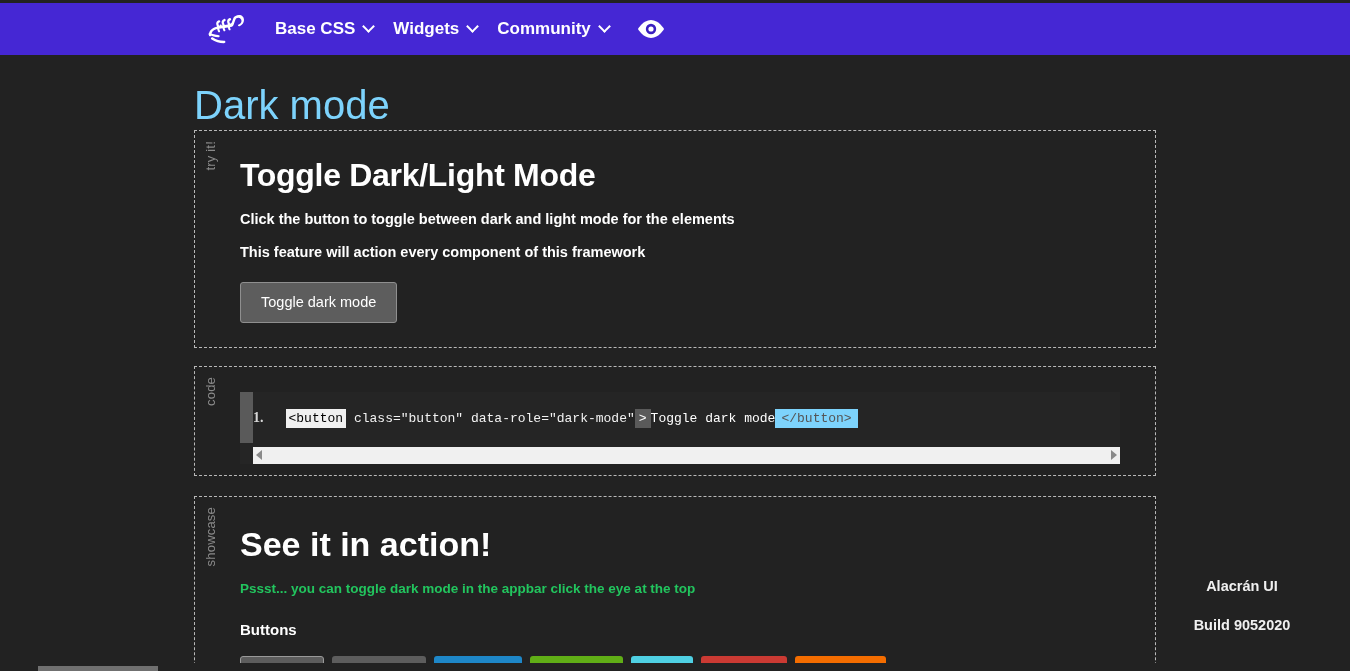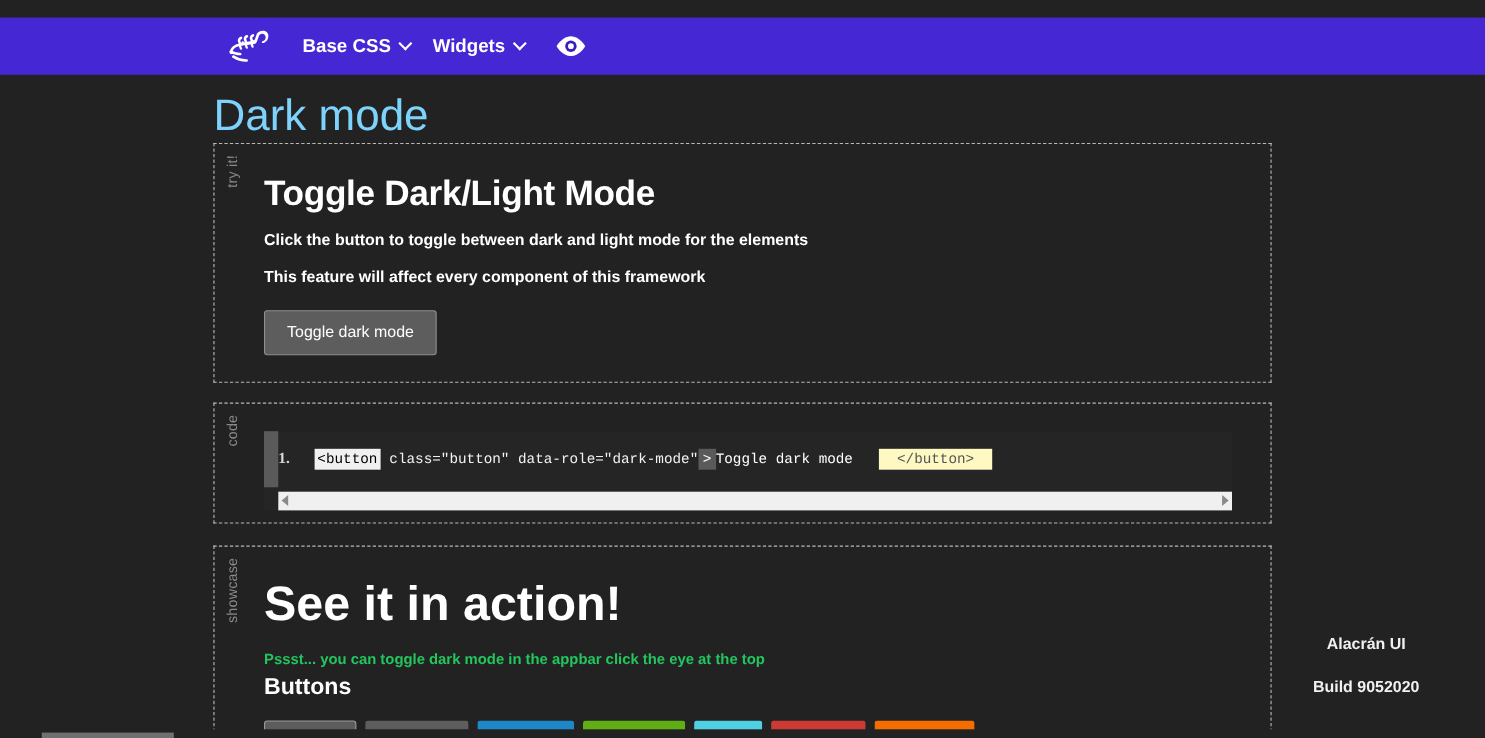--- a/index.html
+++ b/index.html
@@ -9,21 +9,21 @@
     background: #222222;
     width: 1350px;
     height: 671px;
     overflow: hidden;
     font-family: "Liberation Sans", sans-serif;
   }
 
   
   .appbar {
     position: absolute;
-    top: 16px; left: 0;
+    top: 3px; left: 0;
     width: 1350px;
     height: 52px;
     background: #4527d4;
     display: flex;
     align-items: center;
     padding-left: 205px;
   }
   .brand-logo {
     width: 46px;
     height: 40px;
@@ -167,24 +167,23 @@
     padding: 2px 3px;
   }
   .tok-attr { color: #f2f2f2; }
   .tok-gt {
     background: #5a5a5a;
     color: #ffffff;
     padding: 2px 4px;
   }
   .tok-text { color: #ffffff; }
   .tok-close {
-    background: #fef9c3;
+    background: #7dd3fc;
     color: #555555;
-    padding: 2px 16px;
-    margin-left: 24px;
+    padding: 2px 6px;
   }
   .code-scrollbar {
     position: absolute;
     left: 13px;
     bottom: 0;
     width: 867px;
     height: 17px;
     background: #f0f0f0;
     display: flex;
     align-items: center;
@@ -197,33 +196,33 @@
     border-bottom: 5px solid transparent;
   }
   .sb-left { border-right: 6px solid #8a8a8a; }
   .sb-right { border-left: 6px solid #8a8a8a; }
 
   
   .showcase-card { margin-top: 20px; height: 250px; }
   .showcase-h2 {
     margin: 16px 0 0 0;
     color: #ffffff;
-    font-size: 44px;
+    font-size: 34px;
     font-weight: bold;
   }
   .showcase-p {
     margin: 17px 0 0 0;
     color: #22c55e;
     font-size: 13.5px;
     font-weight: bold;
   }
   .showcase-h3 {
-    margin: 6px 0 0 0;
-    color: #ffffff;
-    font-size: 21px;
+    margin: 25px 0 0 0;
+    color: #ffffff;
+    font-size: 15px;
     font-weight: bold;
   }
   .btn-row {
     display: flex;
     align-items: center;
     gap: 8px;
     margin-top: 18px;
   }
   .btn-default  { background: #5d5d5d; border-color: #9a9a9a; }
   .btn-disabled { background: #5d5d5d; color: #9d9d9d; cursor: default; }
@@ -308,40 +307,44 @@
   <div class="nav-item">
     <span>Base CSS</span>
     <span class="nav-caret"></span>
   </div>
 
   <div class="nav-item">
     <span>Widgets</span>
     <span class="nav-caret"></span>
   </div>
 
+  <div class="nav-item">
+    <span>Community</span>
+    <span class="nav-caret"></span>
+  </div>
 
   <div class="eye-btn">
     <svg width="30" height="22" viewBox="0 0 30 22" aria-hidden="true">
       <path d="M15 2 C7 2 2 11 2 11 s5 9 13 9 s13 -9 13 -9 S23 2 15 2 z" fill="#ffffff"></path>
       <circle cx="15" cy="11" r="5.2" fill="#3a1fc0"></circle>
       <circle cx="15" cy="11" r="2.6" fill="#ffffff"></circle>
     </svg>
   </div>
 </div>
 
 <div class="page">
 
   <h1 class="page-title">Dark mode</h1>
 
   <div class="card">
     <div class="card-label">try it!</div>
     <div class="card-inner">
       <h2 class="card-h2">Toggle Dark/Light Mode</h2>
       <p class="card-p">Click the button to toggle between dark and light mode for the elements</p>
-      <p class="card-p">This feature will affect every component of this framework</p>
+      <p class="card-p">This feature will action every component of this framework</p>
       <button class="btn btn-toggle">Toggle dark mode</button>
     </div>
   </div>
 
   <div class="card code-card">
     <div class="card-label">code</div>
     <div class="code-wrap">
       <div class="code-gutter"></div>
       <div class="code-line">
         <span class="code-num">1.</span><span class="tok-tag">&lt;button</span><span class="tok-attr"> </span><span class="tok-attr">class="button" data-role="dark-mode"</span><span class="tok-gt">&gt;</span><span class="tok-text">Toggle dark mode</span><span class="tok-close">&lt;/button&gt;</span>

